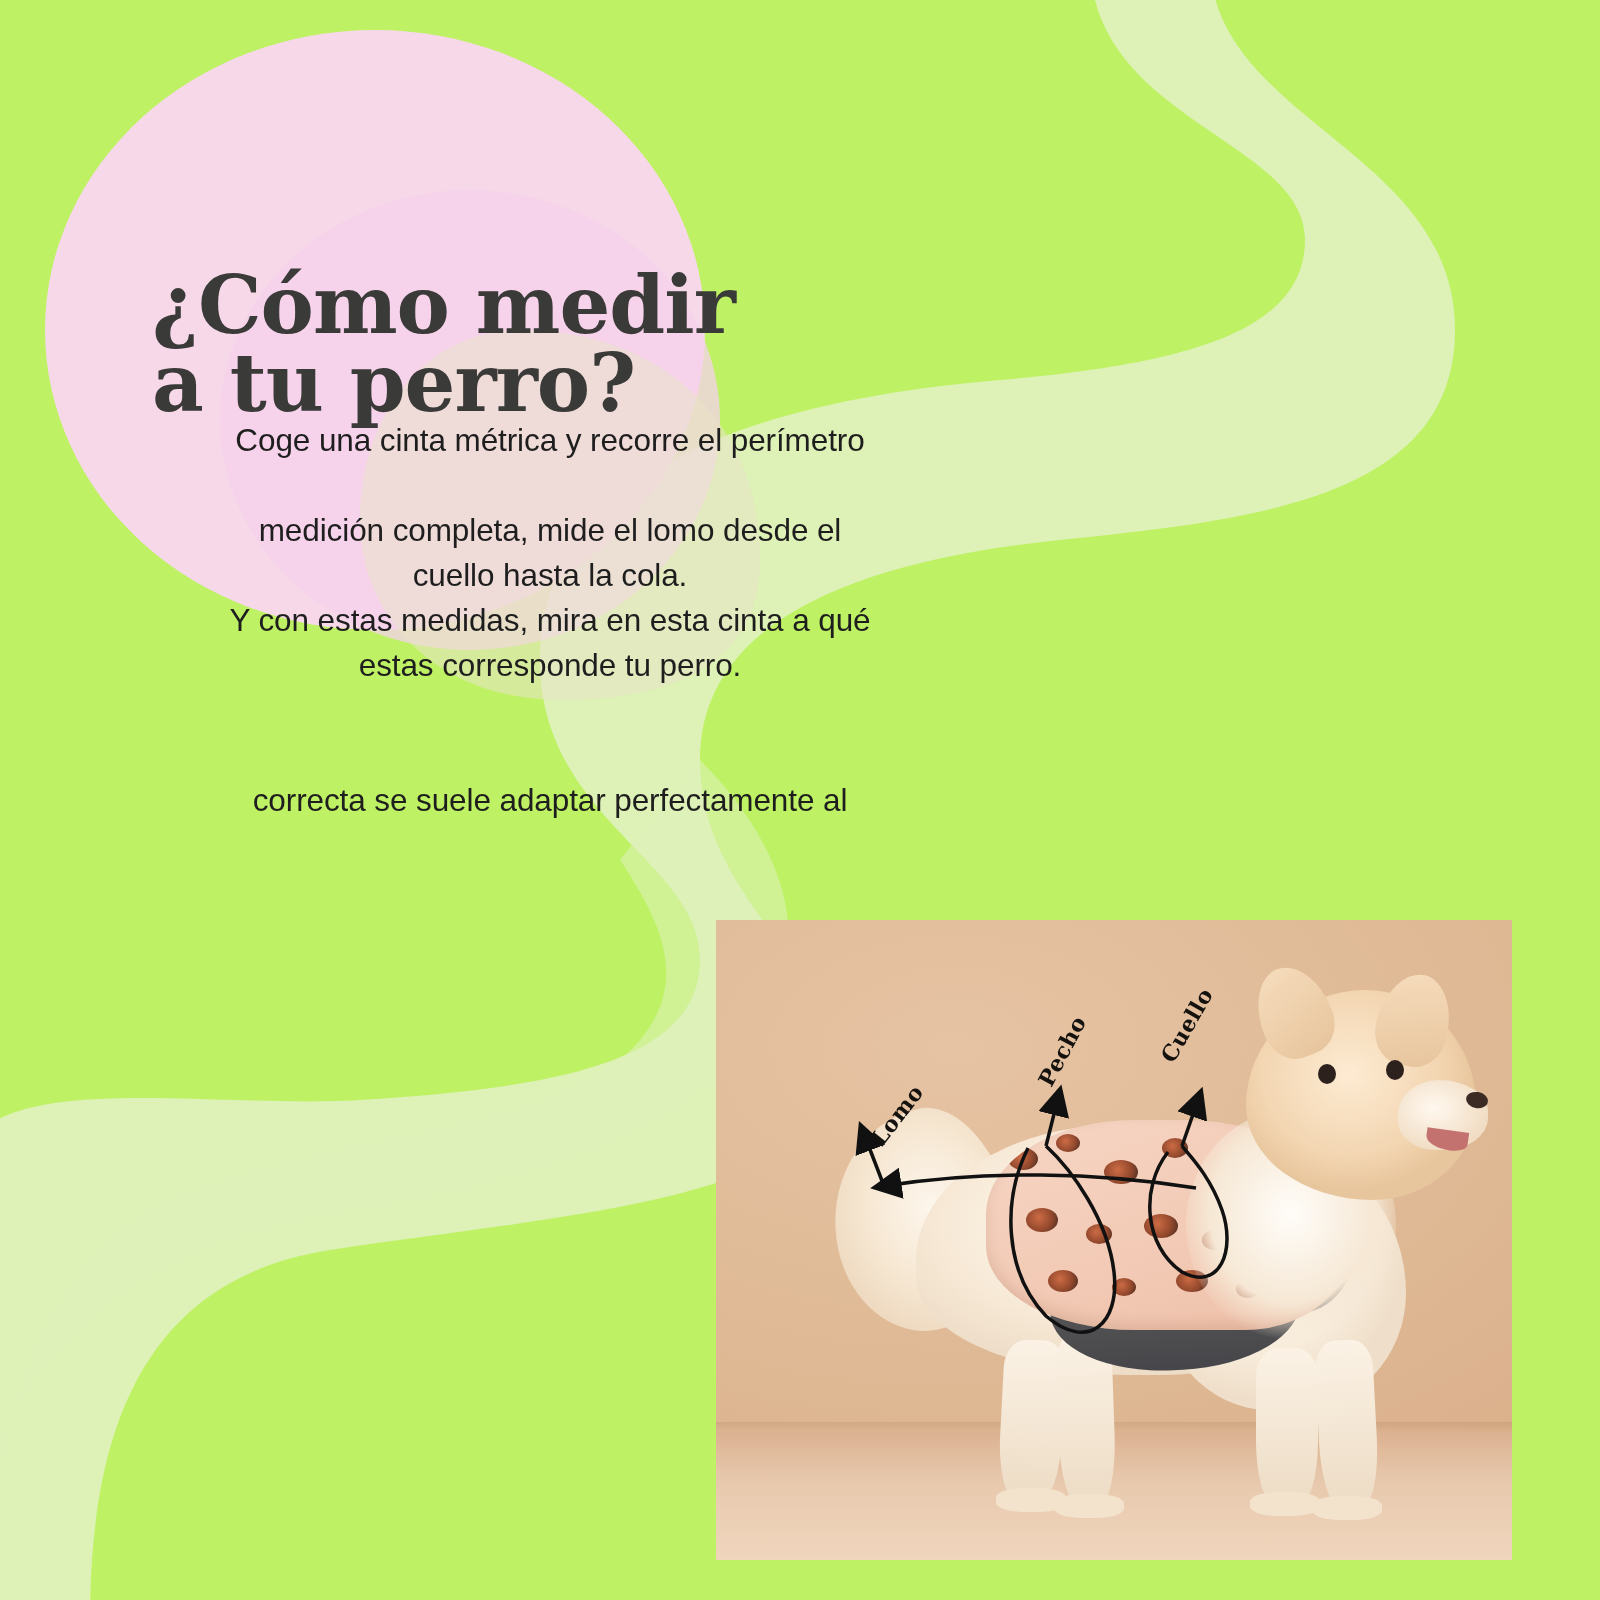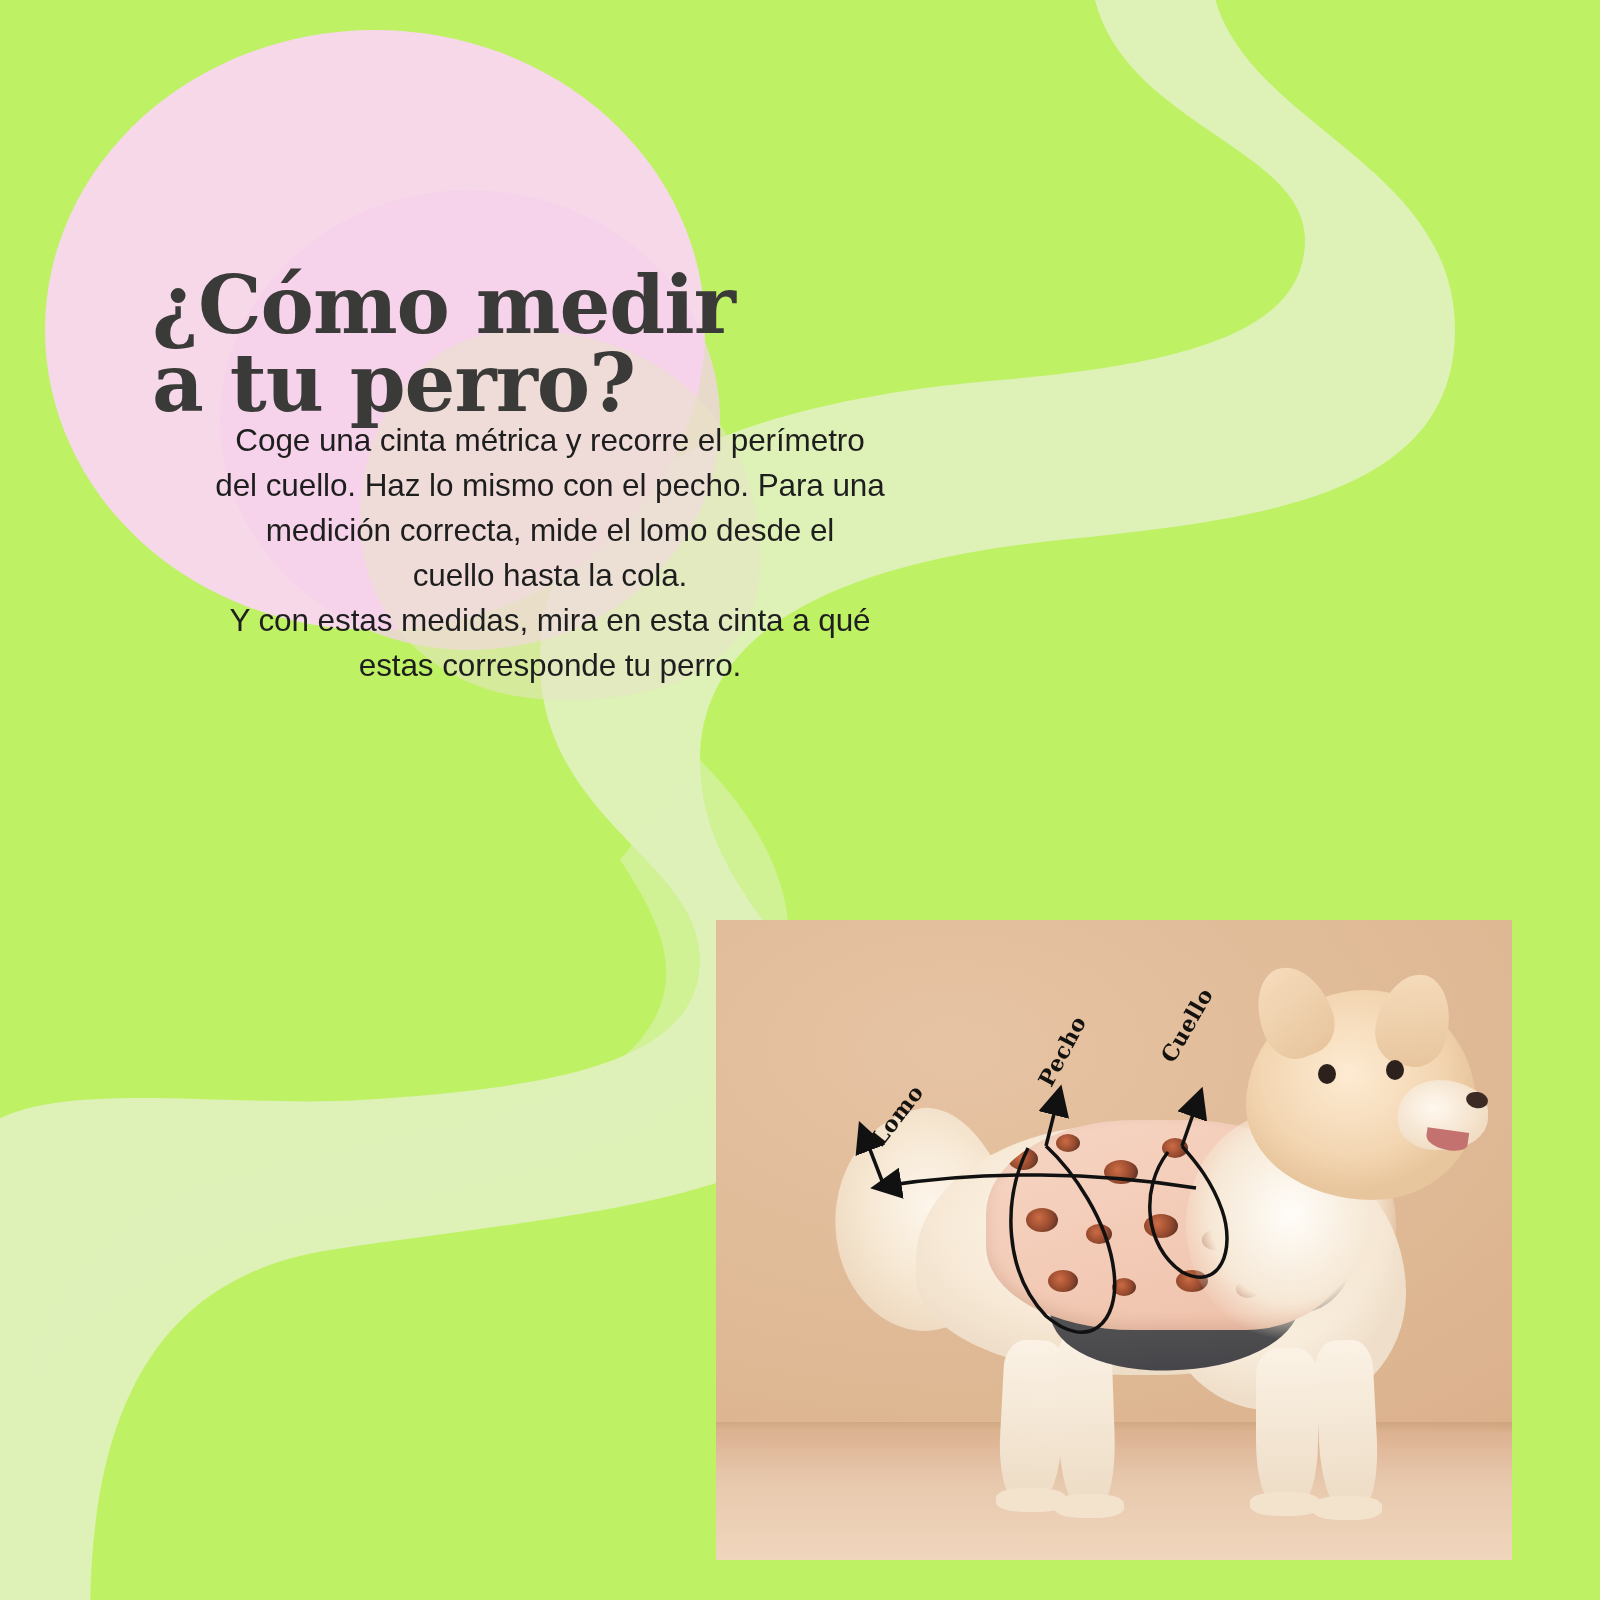--- a/index.html
+++ b/index.html
@@ -313,30 +313,30 @@
   </svg>
 
   <h1 class="heading">
     <span class="line">¿Cómo medir</span>
     <span class="line">a tu perro?</span>
   </h1>
 
   <div class="body-text">
     <p>
       <span>Coge una cinta métrica y recorre el perímetro</span><br>
-      <span>del cuello. Haz lo mismo con el pecho. Para  una</span><br>
-      <span>medición correcta, mide el lomo desde el</span><br>
+      <br>
+      <span>medición completa, mide el lomo desde el</span><br>
       <span>cuello hasta la cola.</span><br>
       <span>Y con estas medidas, mira en esta cinta a qué</span><br>
       <span>estas corresponde tu perro.</span>
     </p>
     <div class="para-gap"></div>
     <p>
       <br>
-      <br>
+      <span>correcta se suele adaptar perfectamente al</span><br>
     </p>
   </div>
 
   <div class="photo">
     <div class="photo-bg"></div>
     <div class="floor-edge"></div>
     <div class="floor"></div>
 
     <div class="dog">
       <div class="dog-tail"></div>

